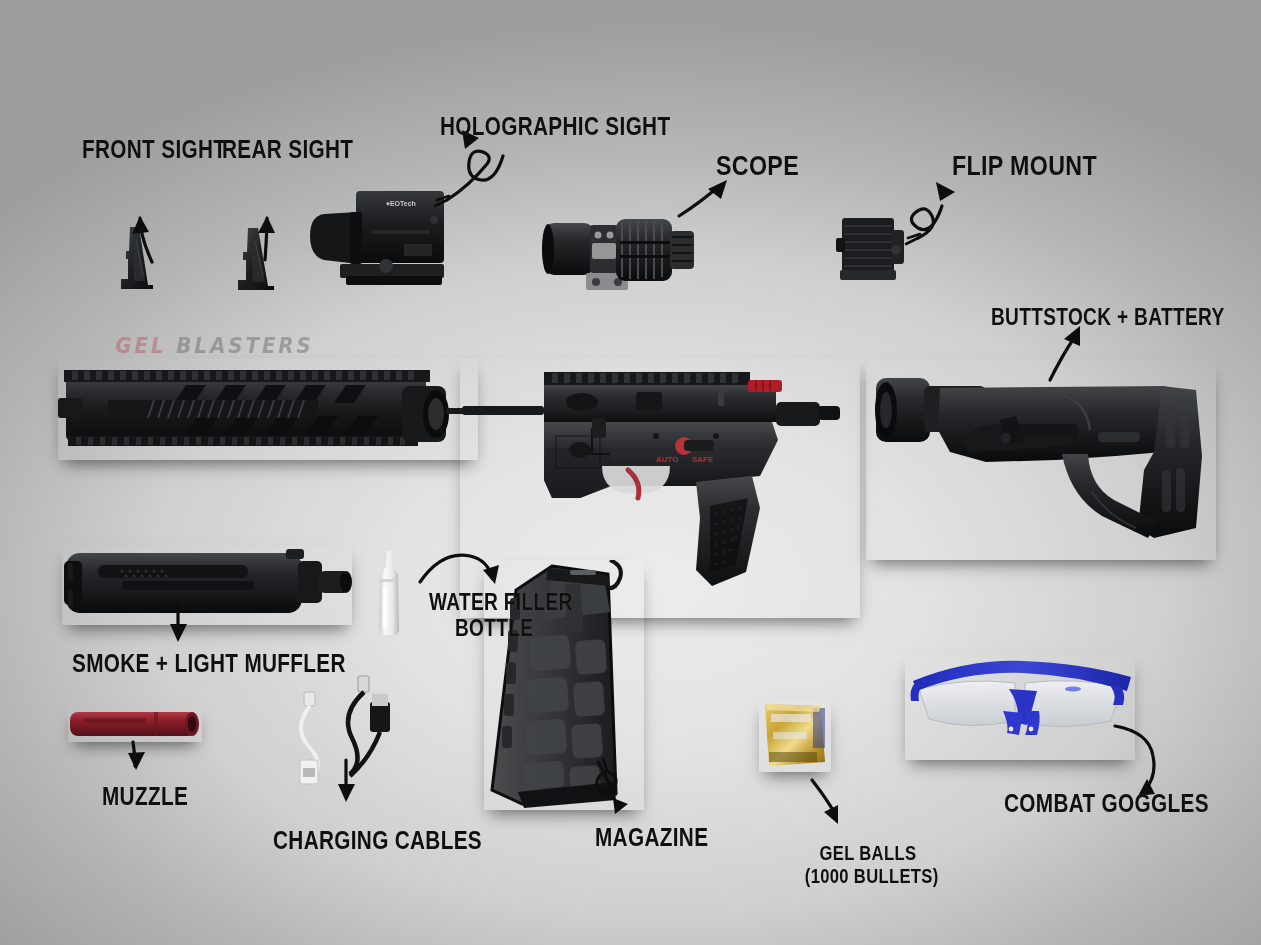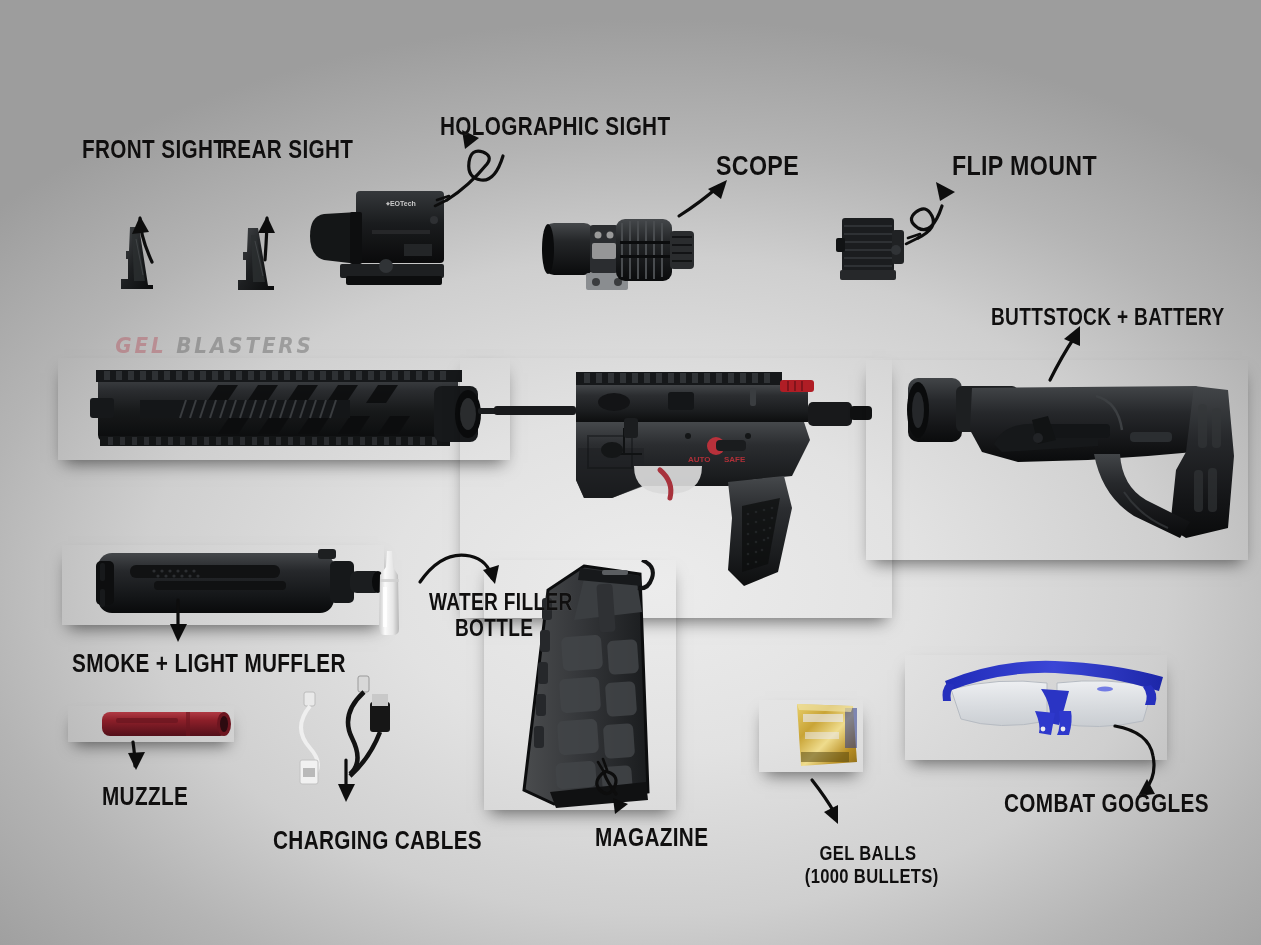--- a/index.html
+++ b/index.html
@@ -22,21 +22,21 @@
   .lbl.c{transform:scaleX(.83) translateX(-50%);transform-origin:center center;}
   svg.ann{position:absolute;left:0;top:0;width:1261px;height:945px;pointer-events:none;overflow:visible}
   
   #wm{position:absolute;left:110px;top:334px;font-family:"DejaVu Sans",sans-serif;
       font-weight:700;font-style:italic;font-size:21px;letter-spacing:3px;
       opacity:.5;transform:scaleX(.95);}
   #wm .g{color:#b5606a;}
   #wm .b{color:#6e6e6e;}
   
   .part{position:absolute;}
-  .sh{box-shadow:0 9px 16px -6px rgba(0,0,0,.55);padding-left:32px;}
+  .sh{box-shadow:0 9px 16px -6px rgba(0,0,0,.55);}
 </style>
 </head>
 <body>
 
 <div id="stage">
 
   <div id="wm">
     <span class="g">GEL</span>
     <span class="b">BLASTERS</span>
   </div>

